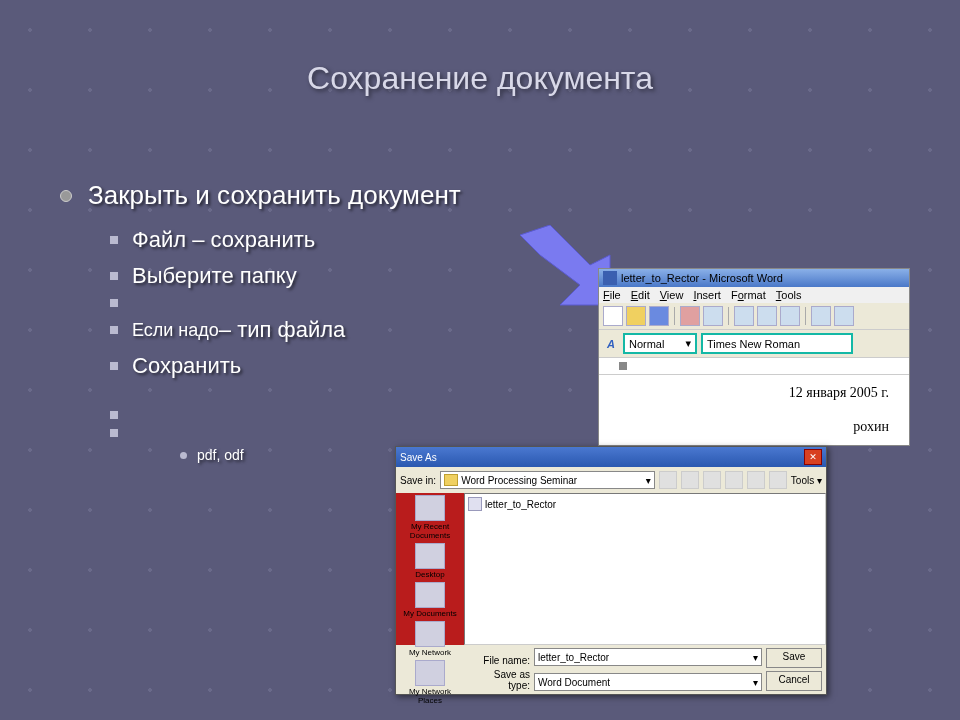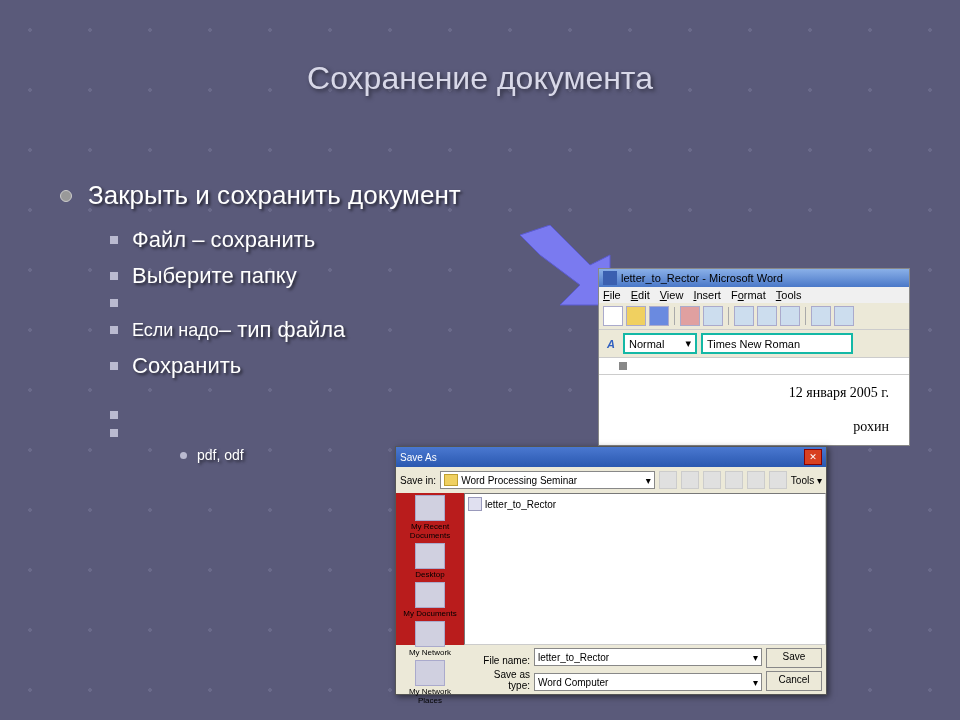--- a/index.html
+++ b/index.html
@@ -191,21 +191,21 @@
       <div class="sa-row">
         <span class="sa-lbl">File name:</span>
         <span class="sa-input">
             <span>letter_to_Rector</span>
             <span style="margin-left:auto">▾</span>
           </span>
       </div>
       <div class="sa-row">
         <span class="sa-lbl">Save as type:</span>
         <span class="sa-input">
-            <span>Word Computer</span>
+            <span>Word Document</span>
             <span style="margin-left:auto">▾</span>
           </span>
       </div>
     </div>
     <div class="sa-btns">
       <div class="sa-btn">Save</div>
       <div class="sa-btn">Cancel</div>
     </div>
   </div>
 </div>

